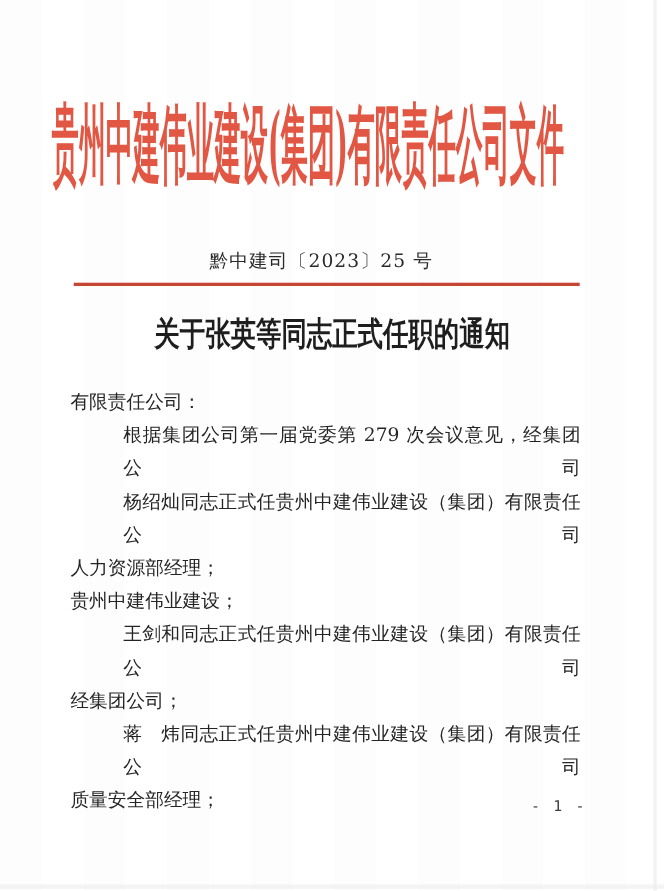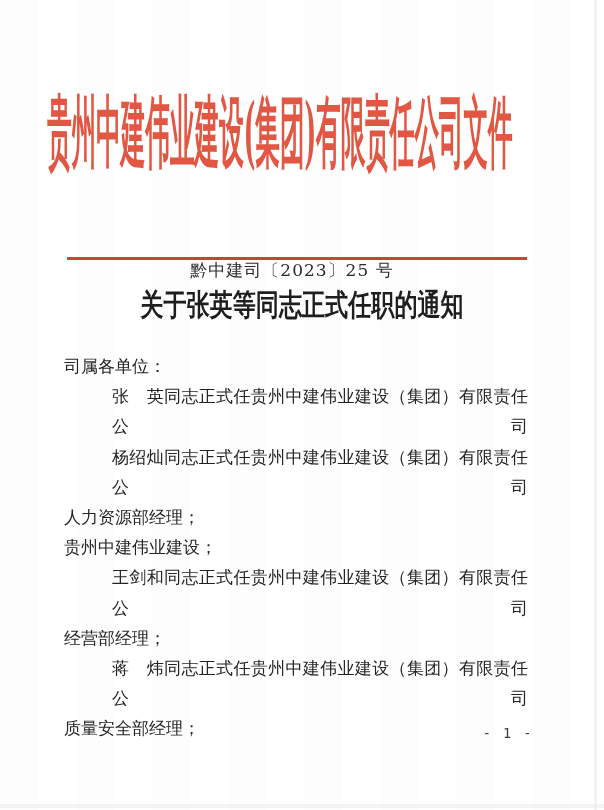--- a/index.html
+++ b/index.html
@@ -42,21 +42,20 @@
     transform-origin: center center;
     letter-spacing: 0;
   }
   
   .doc-number {
     position: absolute; top: 226px; left: 0; width: 584px;
     text-align: center;
     font-size: 17px; line-height: 24px;
     color: #2a2a2a;
     letter-spacing: 1px;
-    margin-top: 32px;
   }
   
   .divider {
     position: absolute; top: 257px; left: 67px;
     width: 460px; height: 3px;
     background: #c64634;
   }
   
   .doc-title {
     position: absolute; top: 286px; left: 0; width: 604px; height: 38px;
@@ -104,27 +103,27 @@
 
   <div class="doc-number">黔中建司〔2023〕25 号</div>
 
   <div class="divider"></div>
 
   <div class="doc-title">
     <span class="doc-title-text">关于张英等同志正式任职的通知</span>
   </div>
 
   <div class="body-text">
-    <div class="line">司属各单位：</div>
-    <div class="line indent justify">张　英同志正式任贵州中建伟业建设（集团）有限责任公司</div>
+    <div class="line">有限责任公司：</div>
+    <div class="line indent justify">根据集团公司第一届党委第 279 次会议意见，经集团公司</div>
     <div class="line indent justify">杨绍灿同志正式任贵州中建伟业建设（集团）有限责任公司</div>
     <div class="line">人力资源部经理；</div>
     <div class="line">贵州中建伟业建设；</div>
     <div class="line indent justify">王剑和同志正式任贵州中建伟业建设（集团）有限责任公司</div>
-    <div class="line">经营部经理；</div>
+    <div class="line">经集团公司；</div>
     <div class="line indent justify">蒋　炜同志正式任贵州中建伟业建设（集团）有限责任公司</div>
     <div class="line">质量安全部经理；</div>
   </div>
 
   <div class="page-number">- 1 -</div>
 
   <div class="edge-right"></div>
   <div class="edge-bottom"></div>
 
 </div>

